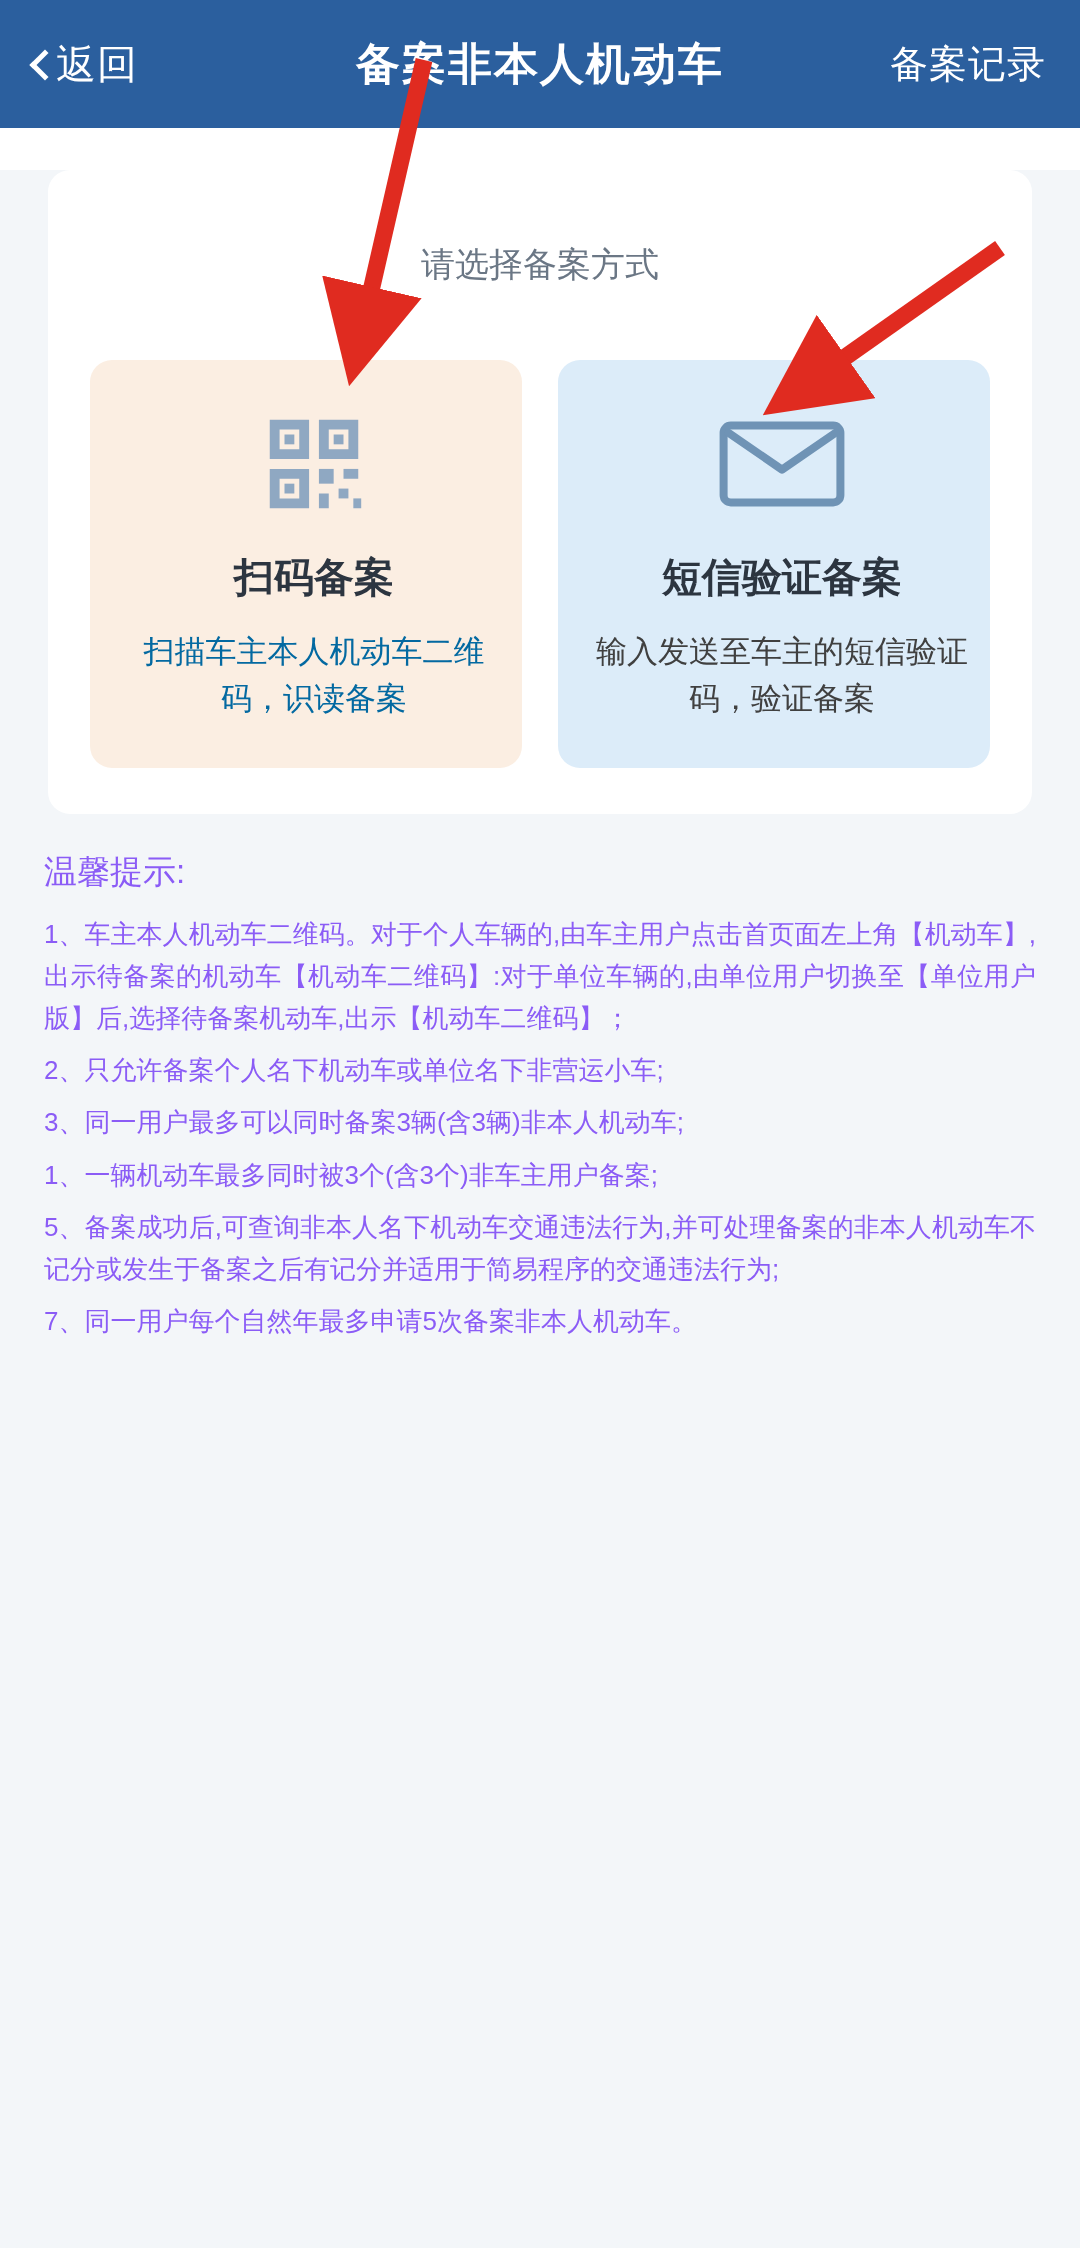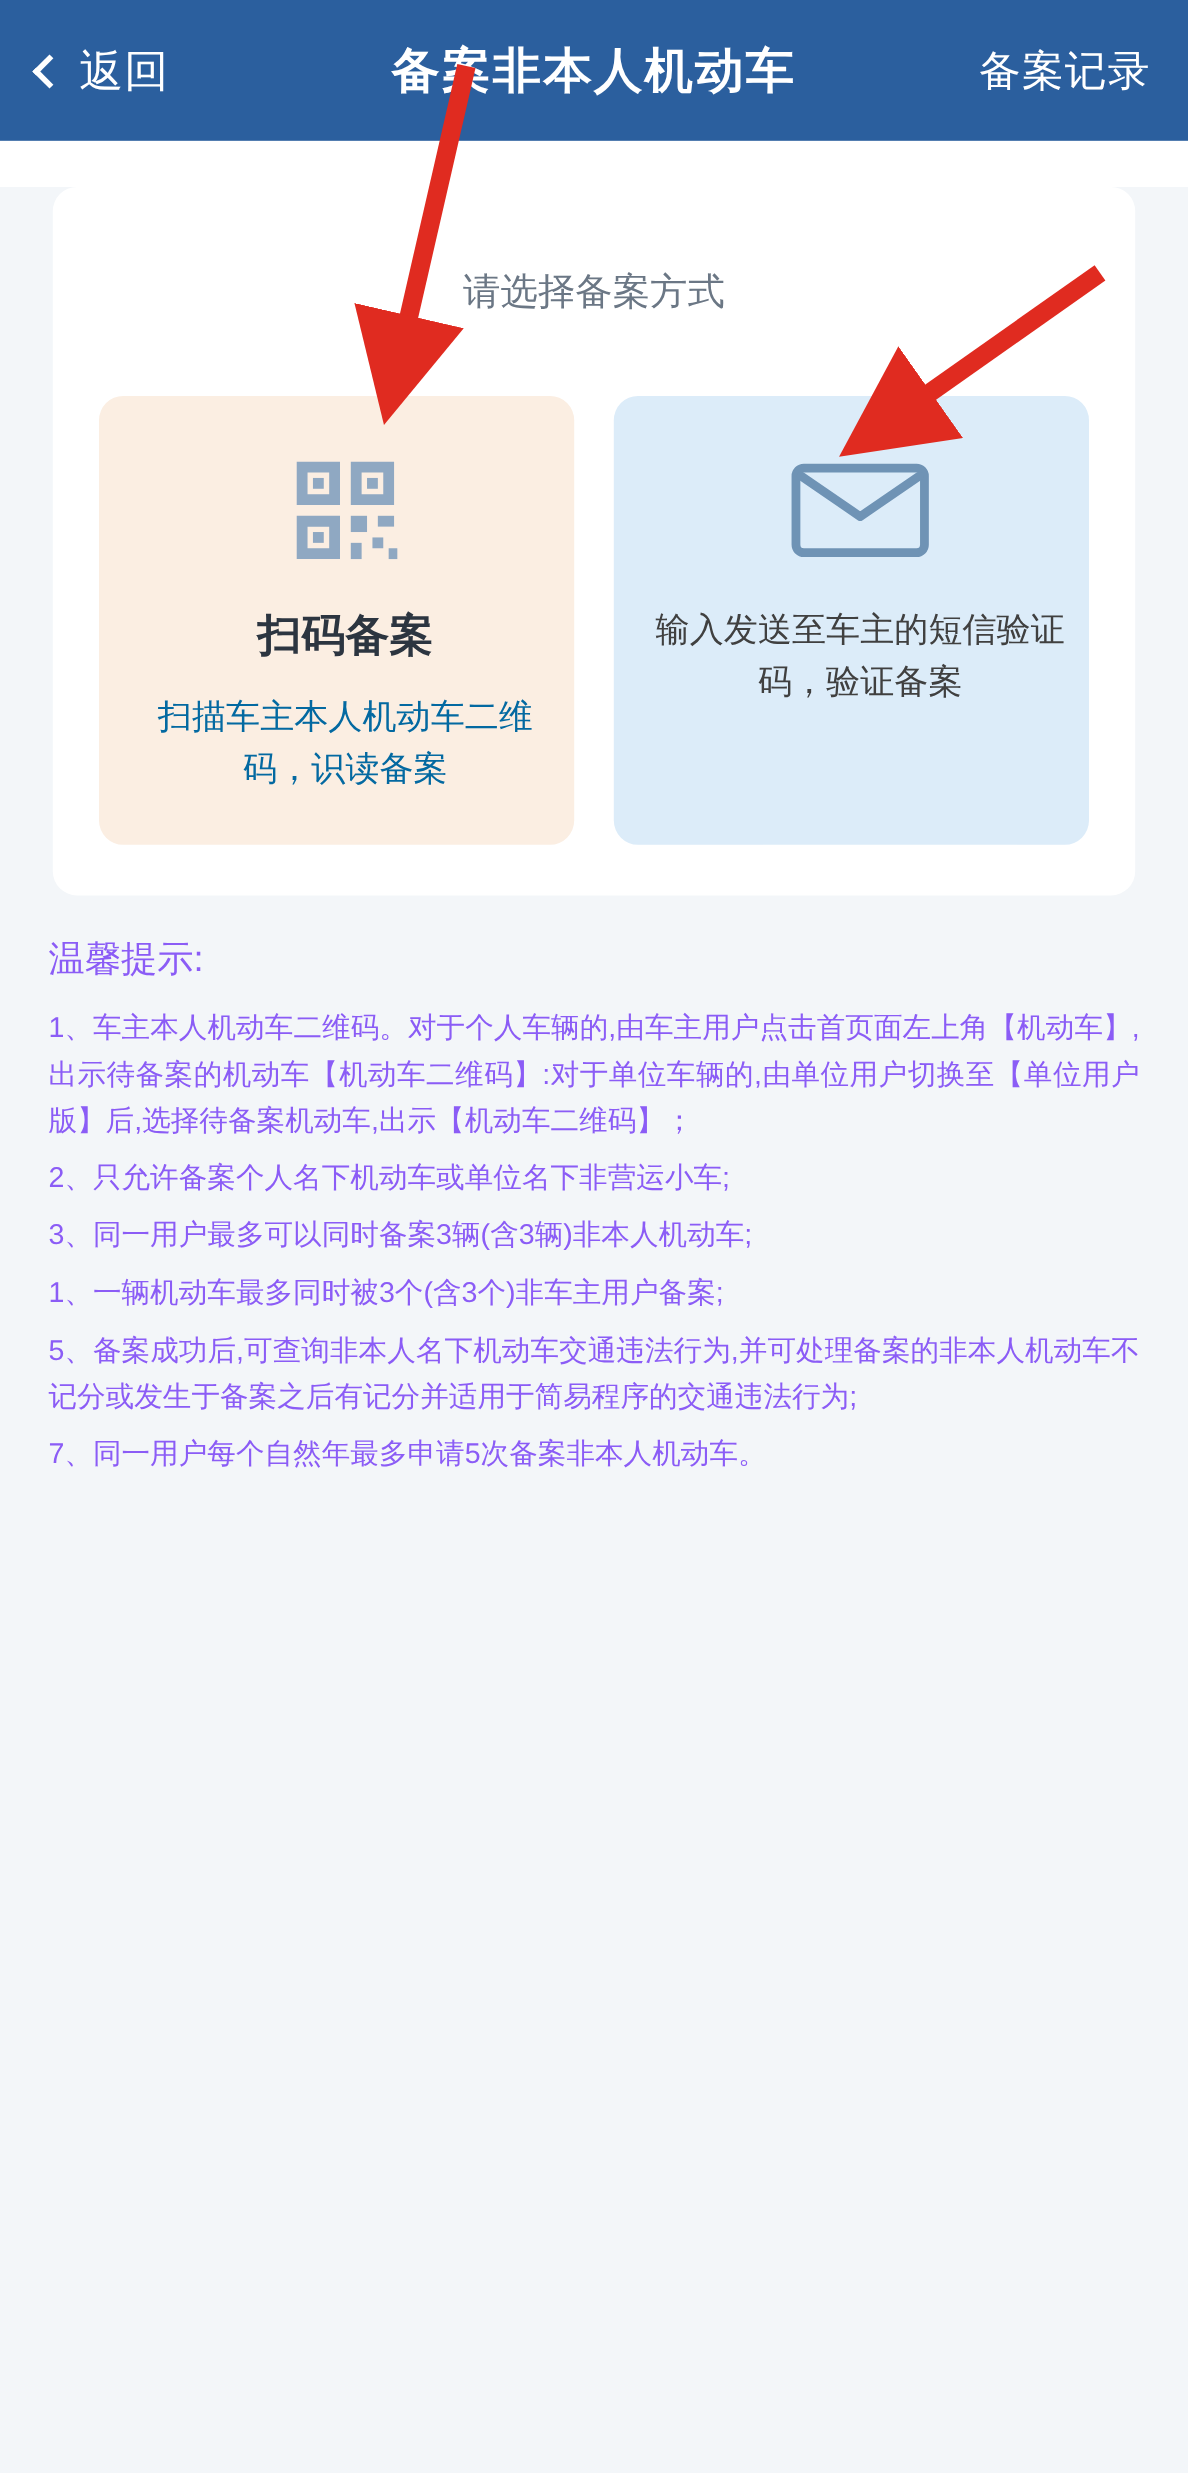--- a/index.html
+++ b/index.html
@@ -17,21 +17,20 @@
     height: 128px;
     background: #2b5f9e;
     display: flex;
     align-items: center;
     padding: 0 34px;
     color: #ffffff;
   }
   .header-back {
     display: flex;
     align-items: center;
-    gap: 16px;
     cursor: pointer;
   }
   .chev {
     display: inline-block;
     width: 22px;
     height: 22px;
     border-left: 5px solid #ffffff;
     border-bottom: 5px solid #ffffff;
     transform: rotate(45deg);
     margin-top: 2px;
@@ -194,20 +193,21 @@
         <div class="option-desc">扫描车主本人机动车二维码，识读备案</div>
       </div>
 
       <div class="option sms">
         <div class="option-icon">
           <svg width="128" height="100" viewBox="0 0 32 24" aria-hidden="true">
             <rect x="1.4" y="2.4" width="29.2" height="19.2" rx="1.8" fill="none" stroke="#6f93b5" stroke-width="2"></rect>
             <path d="M2.6 4.2 L16 13.4 L29.4 4.2" fill="none" stroke="#6f93b5" stroke-width="2" stroke-linecap="round" stroke-linejoin="round"></path>
           </svg>
         </div>
+        <div class="option-title">短信验证备案</div>
         <div class="option-desc">输入发送至车主的短信验证码，验证备案</div>
       </div>
 
     </div>
   </div>
 
   <div class="tips">
     <div class="tips-title">温馨提示:</div>
     <div class="tip-item">1、车主本人机动车二维码。对于个人车辆的,由车主用户点击首页面左上角【机动车】,出示待备案的机动车【机动车二维码】:对于单位车辆的,由单位用户切换至【单位用户版】后,选择待备案机动车,出示【机动车二维码】；</div>
     <div class="tip-item">2、只允许备案个人名下机动车或单位名下非营运小车;</div>

